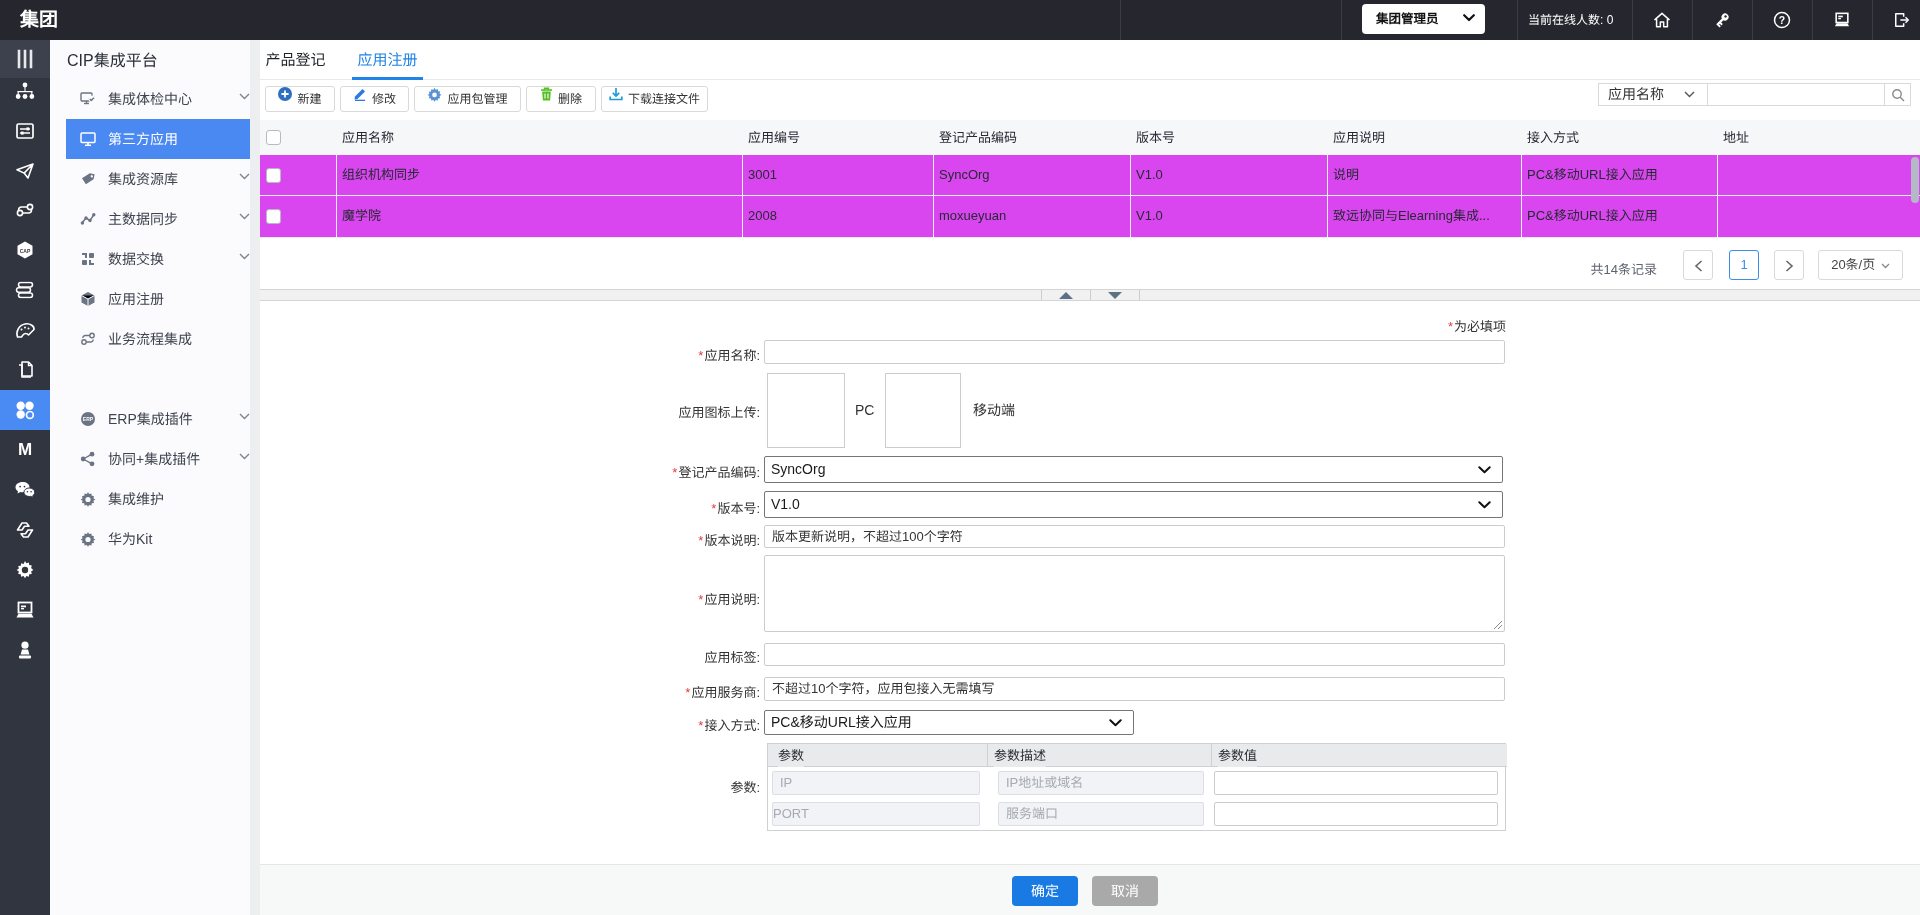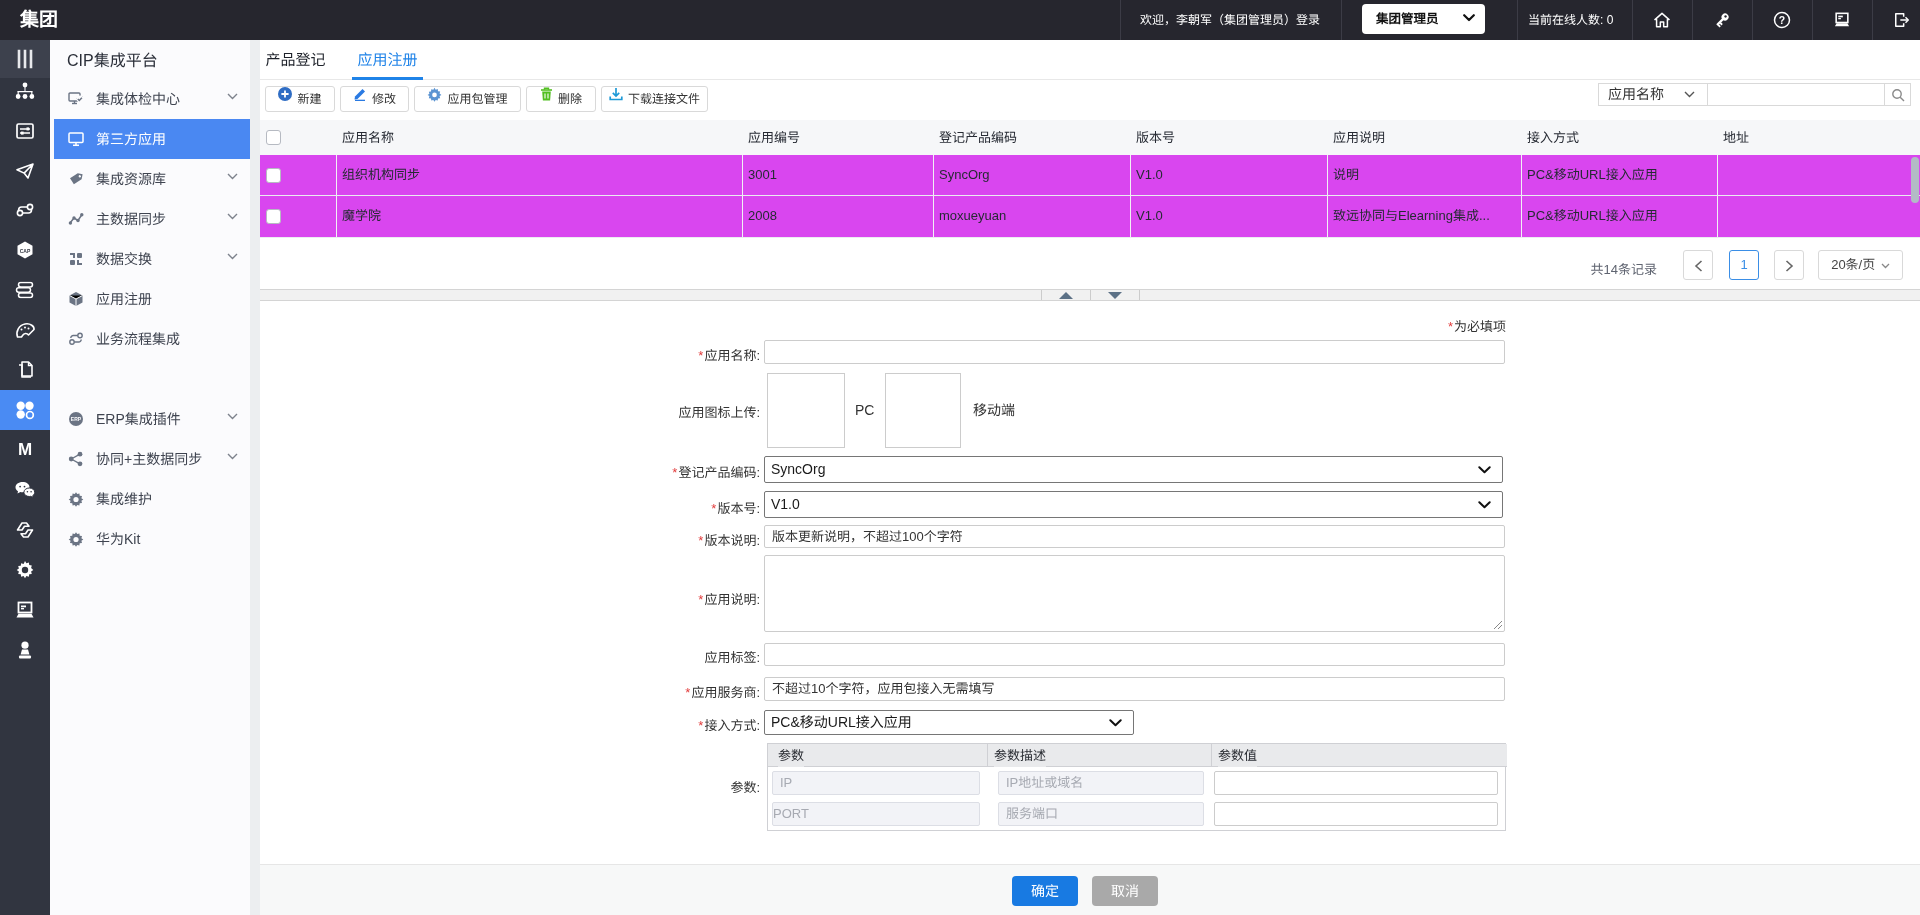--- a/index.html
+++ b/index.html
@@ -15,21 +15,21 @@
   #roleSel { position:absolute; left:1362px; top:4px; width:123px; height:30px; background:#fff; border-radius:4px; font-size:12.5px; font-weight:bold; color:#111; line-height:30px; padding-left:14px; }
   #roleSel svg { position:absolute; right:10px; top:10px; }
   .tbicon { position:absolute; top:10px; width:20px; height:20px; }
   
   #rail { left:0; top:40px; width:50px; height:875px; background:#313540; }
   .railitem { position:absolute; left:0; width:50px; height:40px; }
   .railitem svg, .railitem span { position:absolute; left:50%; top:50%; transform:translate(-50%,-50%); }
   
   #sidebar { left:50px; top:40px; width:200px; height:875px; background:#fbfbfd; }
   #sbtitle { position:absolute; left:17px; top:0; height:40px; line-height:42px; font-size:16px; color:#2a2e38; }
-  .mitem { position:absolute; left:4px; width:220px; height:40px; font-size:14px; color:#3f4450; }
+  .mitem { position:absolute; left:16px; width:220px; height:40px; font-size:14px; color:#3f4450; }
   .mitem .mic { position:absolute; left:14px; top:12px; width:16px; height:16px; }
   .mitem .mtx { position:absolute; left:42px; top:0; line-height:40px; }
   .mitem .chev { position:absolute; left:173px; top:14px; }
   .mitem.sel { background:#4a88f2; color:#fff; }
   
   #gutter { left:250px; top:40px; width:10px; height:875px; background:#eceef0; }
   
   #content { left:260px; top:40px; width:1660px; height:875px; background:#fff; }
   
   #tabbar { position:absolute; left:0; top:0; width:1660px; height:40px; border-bottom:1px solid #e8e8e8; background:#fff; }
@@ -74,21 +74,20 @@
 <div class="abs" id="topbar">
   <div id="brand">集团</div>
   <div class="sep" style="left:1120px"></div>
   <div class="sep" style="left:1341px"></div>
   <div class="sep" style="left:1517px"></div>
   <div class="sep" style="left:1632px"></div>
   <div class="sep" style="left:1692px"></div>
   <div class="sep" style="left:1752px"></div>
   <div class="sep" style="left:1812px"></div>
   <div class="sep" style="left:1872px"></div>
-  <div class="tbtext" style="left:1140px">欢迎，李朝军（集团管理员）登录</div>
   <div id="roleSel">集团管理员
     <svg width="12" height="8" viewBox="0 0 12 8">
         <path d="M1.2 1.2 L6 6 L10.8 1.2" fill="none" stroke="#111" stroke-width="2.2" stroke-linecap="round" stroke-linejoin="round"></path>
       </svg>
   </div>
   <div class="tbtext" style="left:1528px">当前在线人数: 0</div>
 
   <svg class="tbicon" style="left:1652px" viewBox="0 0 24 24">
       <path d="M12 4 L3.5 11.5 L5.5 11.5 L5.5 20 L10 20 L10 14.5 L14 14.5 L14 20 L18.5 20 L18.5 11.5 L20.5 11.5 Z" fill="none" stroke="#fff" stroke-width="1.8" stroke-linejoin="round"></path>
     </svg>
@@ -349,21 +348,21 @@
   </div>
   <div class="mitem" style="top:399px">
     <svg class="mic" viewBox="0 0 16 16">
         <g fill="#6b7484">
           <circle cx="3.2" cy="8" r="2.4"></circle>
           <circle cx="12" cy="3.2" r="2.4"></circle>
           <circle cx="12" cy="12.8" r="2.4"></circle>
         </g>
         <path d="M3.2 8 L12 3.2 M3.2 8 L12 12.8" stroke="#6b7484" stroke-width="1.4"></path>
       </svg>
-    <span class="mtx">协同+主数据同步</span>
+    <span class="mtx">协同+集成插件</span>
     <svg class="chev" width="11" height="7" viewBox="0 0 11 7">
         <path d="M1 1 L5.5 5.5 L10 1" fill="none" stroke="#7d828c" stroke-width="1.4"></path>
       </svg>
   </div>
   <div class="mitem" style="top:439px">
     <svg class="mic" viewBox="0 0 16 16">
         <path d="M8 1.2 l1.2 1.9 2.2-.6 .3 2.3 2.3 .3 -.6 2.2 L15.3 8.5l-1.9 1.2 .6 2.2 -2.3 .3 -.3 2.3 -2.2-.6L8 15.8l-1.2-1.9-2.2 .6-.3-2.3-2.3-.3 .6-2.2L.7 8.5l1.9-1.2L2 5.1l2.3-.3 .3-2.3 2.2 .6z" fill="#6b7484"></path>
         <circle cx="8" cy="8.5" r="2.6" fill="#fbfbfd"></circle>
       </svg>
     <span class="mtx">集成维护</span>

